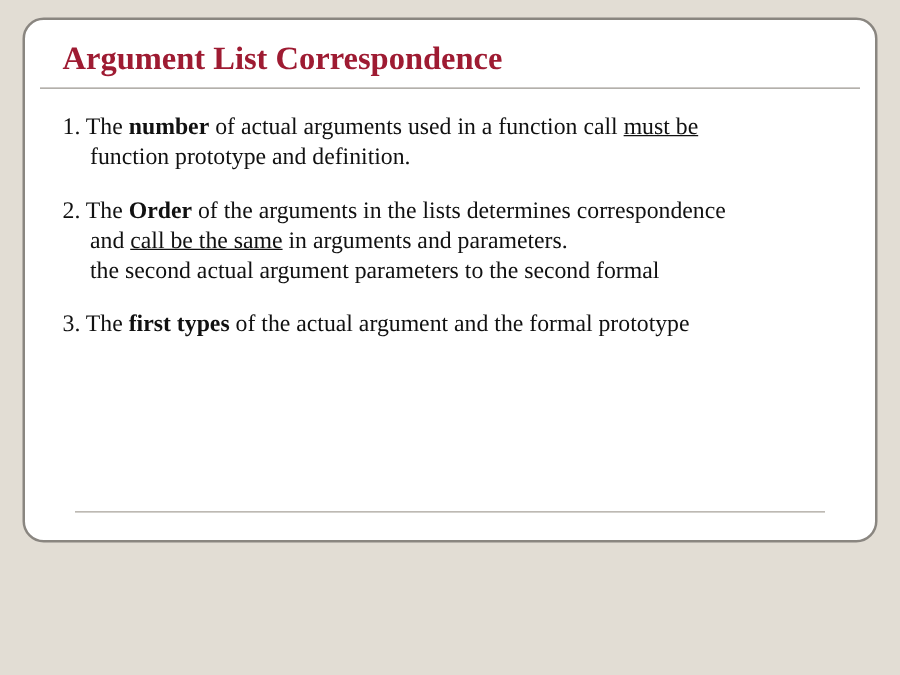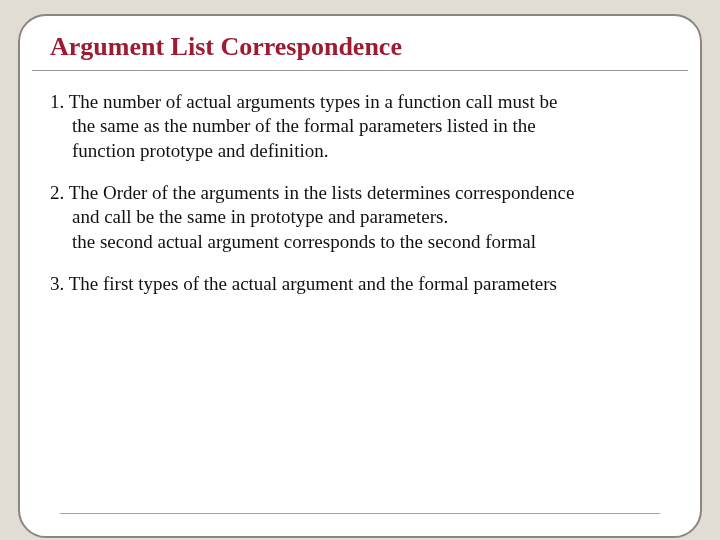--- a/index.html
+++ b/index.html
@@ -9,24 +9,24 @@
     height: 540px;
     background: #e2ddd4;
     font-family: "Times New Roman", Times, serif;
     color: #000;
   }
   .slide {
     position: relative;
     box-sizing: border-box;
     margin: 14px 18px;
     width: 684px;
-    height: 524px;
+    height: 420px;
     background: #ffffff;
     border: 2px solid #8a8680;
-    border-radius: 28px;
+    border-radius: 17px;
     padding: 14px 28px 18px 28px;
   }
   .title {
     position: relative;
     font-size: 26px;
     font-weight: bold;
     color: #9e1b32;
     padding: 2px 0 6px 2px;
   }
   .title-underline {
@@ -45,22 +45,22 @@
     font-size: 19px;
     line-height: 1.28;
     color: #111;
   }
   .item {
     margin-bottom: 18px;
   }
   .num {
     display: inline;
   }
-  .b { font-weight: normal; }
-  .u { }
+  .b { font-weight: bold; }
+  .u { text-decoration: underline; }
   .indent {
     padding-left: 22px;
   }
   .bottom-line {
     position: absolute;
     left: 40px;
     right: 40px;
     bottom: 22px;
     height: 1px;
     background: #a8a39b;
@@ -70,31 +70,30 @@
 <body>
 
 <div class="slide">
 
   <div class="title">Argument List Correspondence</div>
   <div class="title-underline"></div>
 
   <div class="body">
 
     <div class="item">
-      <span class="num">1. </span><span>The </span><span class="b">number</span><span> of actual arguments types in a function call </span><span class="u">must be</span>
-      <div class="indent"><span class="u">the same</span><span> as the number of the formal parameters listed in the</span></div>
+      <span class="num">1. </span><span>The </span><span class="b">number</span><span> of actual arguments used in a function call </span><span class="u">must be</span>
       <div class="indent">function prototype and definition.</div>
     </div>
 
     <div class="item">
       <span class="num">2. </span><span>The </span><span class="b">Order</span><span> of the arguments in the lists determines correspondence</span>
-      <div class="indent"><span>and </span><span class="u">call be the same</span><span> in prototype and parameters.</span></div>
-      <div class="indent">the second actual argument corresponds to the second formal</div>
+      <div class="indent"><span>and </span><span class="u">call be the same</span><span> in arguments and parameters.</span></div>
+      <div class="indent">the second actual argument parameters to the second formal</div>
     </div>
 
     <div class="item">
-      <span class="num">3. </span><span>The </span><span class="b">first types</span><span> of the actual argument and the formal parameters</span>
+      <span class="num">3. </span><span>The </span><span class="b">first types</span><span> of the actual argument and the formal prototype</span>
     </div>
 
   </div>
 
   <div class="bottom-line"></div>
 </div>
 
 </body></html>

